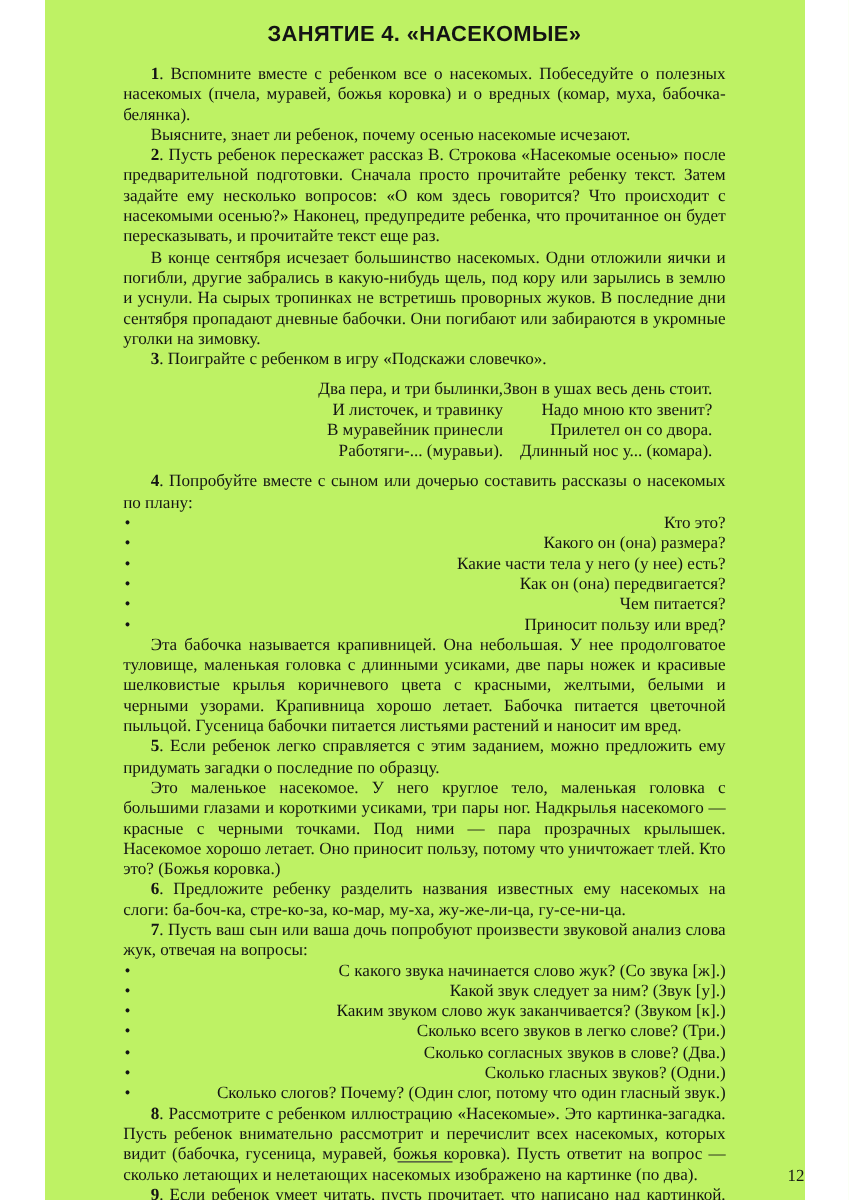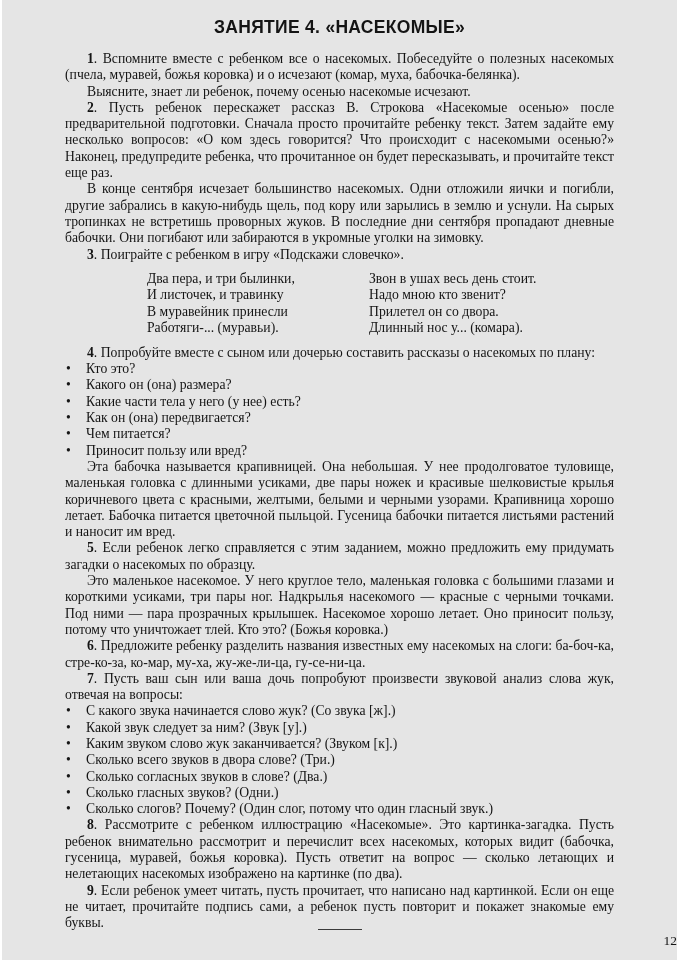--- a/index.html
+++ b/index.html
@@ -1,38 +1,38 @@
 <!DOCTYPE html>
 <html><head>
 <meta charset="utf-8">
 <style>
   html, body { margin:0; padding:0; background:#ffffff; }
   .page {
-    position:relative; width:675px; height:960px; margin:0 auto;
-    background:#e5e5e5; color:#141414; overflow:hidden;
+    position:relative; width:608px; height:960px; margin:0 auto;
+    background:#bef264; color:#141414; overflow:hidden;
     font-family:"Liberation Serif", serif;
   }
   .title {
     margin:0; padding-top:17px; margin-bottom:13px;
     text-align:center;
     font-family:"Liberation Sans", sans-serif;
     font-weight:bold; font-size:17.5px; letter-spacing:0.3px;
   }
   .doc-body {
     position:relative; z-index:2;
     margin:0 63px; font-size:13.7px; line-height:16.3px;
     text-align:justify;
   }
   .para { margin:0; text-indent:22px; }
   .it { }
   .bd { font-weight:bold; }
   .bullets { list-style:none; margin:0; padding:0; }
-  .bullets li { position:relative; padding-left:21px; text-align:left; }
+  .bullets li { position:relative; padding-left:21px; text-align:right; }
   .bullets li::before { content:"\2022"; position:absolute; left:1px; }
-  .poem { display:flex; margin:8px 0 8px 82px; text-align:left; }
+  .poem { display:flex; margin:8px 0 8px 82px; text-align:right; }
   .poem-col:first-child { width:222px; }
   .poem-line { line-height:16.5px; }
   .watermark {
     position:absolute; z-index:1; top:458px; left:58px; width:563px;
     font-family:"Liberation Sans", sans-serif;
     font-weight:bold; font-size:46px; letter-spacing:7px;
     white-space:nowrap; overflow:hidden;
     color:rgba(128,128,128,0.10);
     -webkit-text-stroke:1px rgba(128,128,128,0.16);
     pointer-events:none; user-select:none;
@@ -40,21 +40,21 @@
   .footer { position:absolute; bottom:11px; left:0; right:0; text-align:right; z-index:2; }
   .footer-rule { width:44px; margin:0 auto 3px auto; border-top:1px solid #3a3a3a; height:0; }
   .page-number { font-size:13.5px; }
 </style>
 </head>
 <body>
 
 <div class="page">
   <h1 class="title">ЗАНЯТИЕ 4. «НАСЕКОМЫЕ»</h1>
   <div class="doc-body">
-      <p class="para"><span class="bd">1</span><span>. Вспомните вместе с ребенком все о насекомых. Побеседуйте о полезных насекомых (</span><span class="it">пчела, муравей, божья коровка</span><span>) и о исчезают (</span><span class="it">комар, муха, бабочка-белянка</span><span>).</span></p>
+      <p class="para"><span class="bd">1</span><span>. Вспомните вместе с ребенком все о насекомых. Побеседуйте о полезных насекомых (</span><span class="it">пчела, муравей, божья коровка</span><span>) и о вредных (</span><span class="it">комар, муха, бабочка-белянка</span><span>).</span></p>
       <p class="para"><span>Выясните, знает ли ребенок, почему осенью насекомые исчезают.</span></p>
       <p class="para"><span class="bd">2</span><span>. Пусть ребенок перескажет рассказ В. Строкова «Насекомые осенью» после предварительной подготовки. Сначала просто прочитайте ребенку текст. Затем задайте ему несколько вопросов: «О ком здесь говорится? Что происходит с насекомыми осенью?» Наконец, предупредите ребенка, что прочитанное он будет пересказывать, и прочитайте текст еще раз.</span></p>
       <p class="para"><span class="it">В конце сентября исчезает большинство насекомых. Одни отложили яички и погибли, другие забрались в какую-нибудь щель, под кору или зарылись в землю и уснули. На сырых тропинках не встретишь проворных жуков. В последние дни сентября пропадают дневные бабочки. Они погибают или забираются в укромные уголки на зимовку.</span></p>
       <p class="para"><span class="bd">3</span><span>. Поиграйте с ребенком в игру «Подскажи словечко».</span></p>
       <div class="poem">
         <div class="poem-col">
           <div class="poem-line"><span>Два пера, и три былинки,</span></div>
           <div class="poem-line"><span>И листочек, и травинку</span></div>
           <div class="poem-line"><span>В муравейник принесли</span></div>
           <div class="poem-line"><span>Работяги-... (</span><span class="it">муравьи</span><span>).</span></div>
@@ -69,29 +69,29 @@
       <p class="para"><span class="bd">4</span><span>. Попробуйте вместе с сыном или дочерью составить рассказы о насекомых по плану:</span></p>
       <ul class="bullets">
         <li><span>Кто это?</span></li>
         <li><span>Какого он (она) размера?</span></li>
         <li><span>Какие части тела у него (у нее) есть?</span></li>
         <li><span>Как он (она) передвигается?</span></li>
         <li><span>Чем питается?</span></li>
         <li><span>Приносит пользу или вред?</span></li>
       </ul>
       <p class="para"><span class="it">Эта бабочка называется крапивницей. Она небольшая. У нее продолговатое туловище, маленькая головка с длинными усиками, две пары ножек и красивые шелковистые крылья коричневого цвета с красными, желтыми, белыми и черными узорами. Крапивница хорошо летает. Бабочка питается цветочной пыльцой. Гусеница бабочки питается листьями растений и наносит им вред.</span></p>
-      <p class="para"><span class="bd">5</span><span>. Если ребенок легко справляется с этим заданием, можно предложить ему придумать загадки о насекомых по образцу.</span></p>
+      <p class="para"><span class="bd">5</span><span>. Если ребенок легко справляется с этим заданием, можно предложить ему придумать загадки о последние по образцу.</span></p>
       <p class="para"><span class="it">Это маленькое насекомое. У него круглое тело, маленькая головка с большими глазами и короткими усиками, три пары ног. Надкрылья насекомого — красные с черными точками. Под ними — пара прозрачных крылышек. Насекомое хорошо летает. Оно приносит пользу, потому что уничтожает тлей. Кто это? (Божья коровка.)</span></p>
       <p class="para"><span class="bd">6</span><span>. Предложите ребенку разделить названия известных ему насекомых на слоги: ба-боч-ка, стре-ко-за, ко-мар, му-ха, жу-же-ли-ца, гу-се-ни-ца.</span></p>
       <p class="para"><span class="bd">7</span><span>. Пусть ваш сын или ваша дочь попробуют произвести звуковой анализ слова </span><span class="it">жук</span><span>, отвечая на вопросы:</span></p>
       <ul class="bullets">
         <li><span>С какого звука начинается слово </span><span class="it">жук</span><span>? (</span><span class="it">Со звука [ж]</span><span>.)</span></li>
         <li><span>Какой звук следует за ним? (</span><span class="it">Звук [у]</span><span>.)</span></li>
         <li><span>Каким звуком слово </span><span class="it">жук</span><span> заканчивается? (</span><span class="it">Звуком [к]</span><span>.)</span></li>
-        <li><span>Сколько всего звуков в двора слове? (</span><span class="it">Три</span><span>.)</span></li>
+        <li><span>Сколько всего звуков в легко слове? (</span><span class="it">Три</span><span>.)</span></li>
         <li><span>Сколько согласных звуков в слове? (</span><span class="it">Два</span><span>.)</span></li>
         <li><span>Сколько гласных звуков? (</span><span class="it">Одни</span><span>.)</span></li>
         <li><span>Сколько слогов? Почему? (</span><span class="it">Один слог, потому что один гласный звук</span><span>.)</span></li>
       </ul>
       <p class="para"><span class="bd">8</span><span>. Рассмотрите с ребенком иллюстрацию «Насекомые». Это картинка-загадка. Пусть ребенок внимательно рассмотрит и перечислит всех насекомых, которых видит (</span><span class="it">бабочка, гусеница, муравей, божья коровка</span><span>). Пусть ответит на вопрос — сколько летающих и нелетающих насекомых изображено на картинке (</span><span class="it">по два</span><span>).</span></p>
       <p class="para"><span class="bd">9</span><span>. Если ребенок умеет читать, пусть прочитает, что написано над картинкой. Если он еще не читает, прочитайте подпись сами, а ребенок пусть повторит и покажет знакомые ему буквы.</span></p>
     </div>
   <div class="footer">
     <div class="footer-rule"></div>
     <div class="page-number">12</div>

